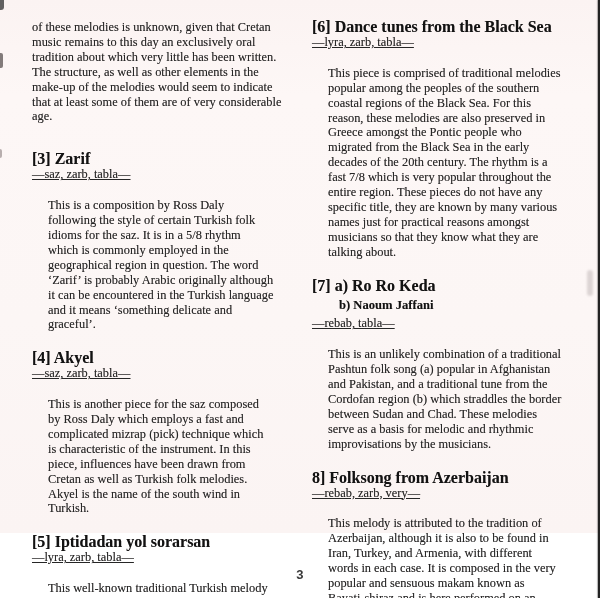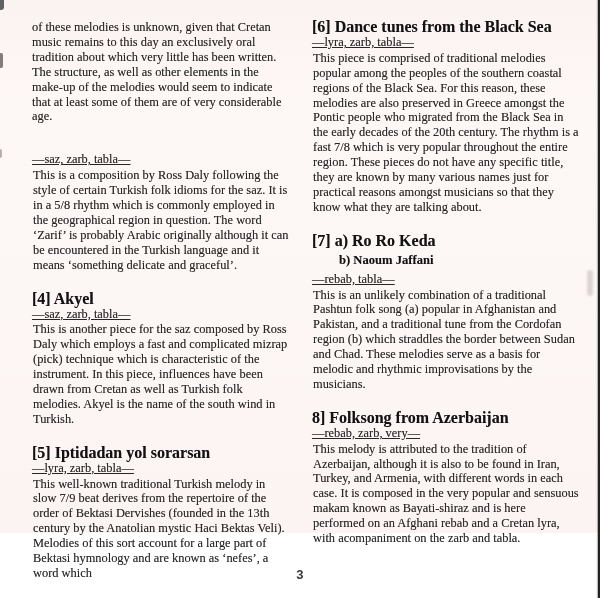--- a/index.html
+++ b/index.html
@@ -34,21 +34,21 @@
     color: #121212;
   }
   .section-title-2 {
     margin: 4px;
     padding-left: 23px;
     font-size: 12.6px;
     font-weight: bold;
     color: #121212;
   }
   .instruments { margin: 0; text-decoration: underline; }
-  .section-body { margin: 1px; }
+  .section-body { margin: 16px; }
   .page-number {
     position: absolute;
     top: 567px; left: 0; right: 0;
     text-align: center;
     font-family: "Liberation Sans", sans-serif;
     font-size: 13px;
     font-weight: bold;
     color: #3a3a3a;
     letter-spacing: 0.5px;
   }
@@ -91,20 +91,21 @@
 </style>
 </head>
 <body>
 
 <div class="page">
 
   <div class="column col-left">
     <p class="continuation">of these melodies is unknown, given that Cretan music remains to this day an exclusively oral tradition about which very little has been written. The structure, as well as other elements in the make-up of the melodies would seem to indicate that at least some of them are of very considerable age.</p>
 
     <div class="section">
+      <p class="section-title">[3] Zarif</p>
       <p class="instruments">—saz, zarb, tabla—</p>
       <p class="section-body">This is a composition by Ross Daly following the style of certain Turkish folk idioms for the saz. It is in a 5/8 rhythm which is commonly employed in the geographical region in question. The word ‘Zarif’ is probably Arabic originally although it can be encountered in the Turkish language and it means ‘something delicate and graceful’.</p>
     </div>
 
     <div class="section">
       <p class="section-title">[4] Akyel</p>
       <p class="instruments">—saz, zarb, tabla—</p>
       <p class="section-body">This is another piece for the saz composed by Ross Daly which employs a fast and complicated mizrap (pick) technique which is characteristic of the instrument. In this piece, influences have been drawn from Cretan as well as Turkish folk melodies. Akyel is the name of the south wind in Turkish.</p>
     </div>
 

